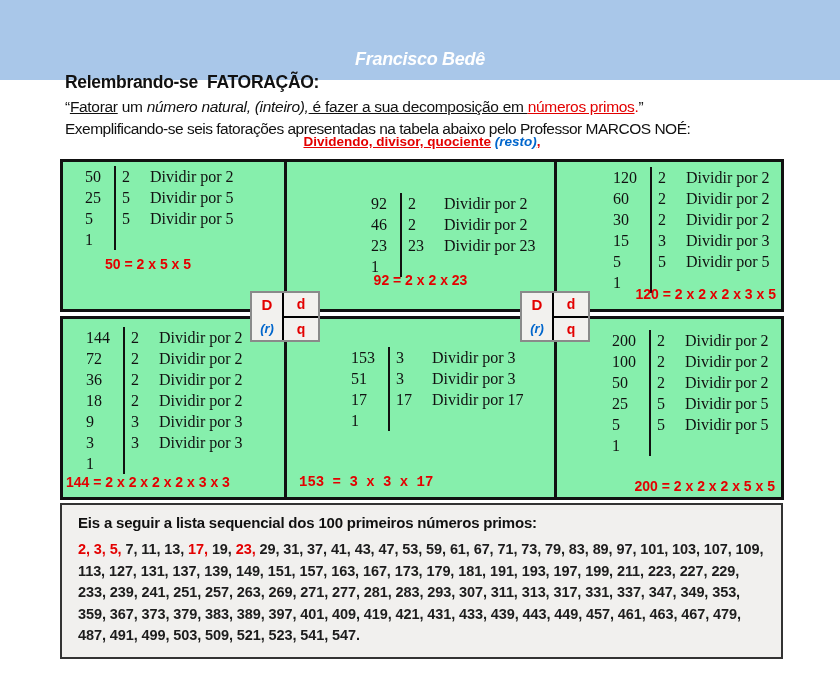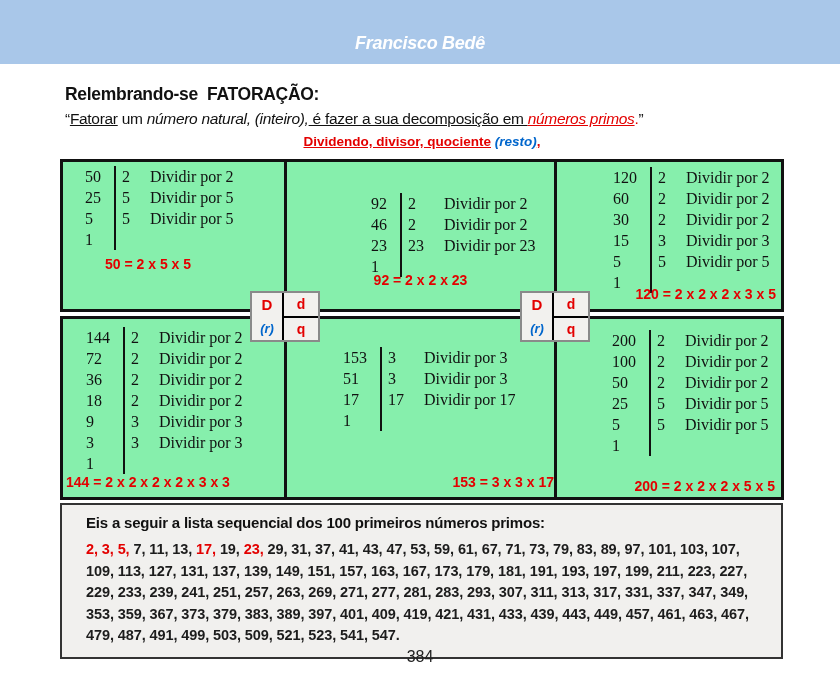--- a/index.html
+++ b/index.html
@@ -2,36 +2,36 @@
 <html style="--red: #e30000; --blue: #0066cc; --header-bg: #a9c7e9;"><head>
 <meta charset="utf-8">
 <style>
   html,body { margin:0; padding:0; background:#ffffff; }
   .page {
     position:relative; width:840px; height:695px; background:#ffffff;
     font-family:"Liberation Sans", sans-serif; color:#111; overflow:hidden;
   }
   
   .header-bar {
-    position:absolute; left:0; top:0; width:840px; height:64px;
+    position:absolute; left:0; top:0; width:840px; height:80px;
     background:var(--header-bg,#a9c7e9);
     display:flex; align-items:flex-end; justify-content:center;
   }
   .header-title {
     color:#ffffff; font-weight:bold; font-style:italic; font-size:18px;
     letter-spacing:-0.3px; padding-bottom:10px;
   }
   
-  .intro { position:absolute; left:65px; top:72px; width:720px; letter-spacing:-0.3px;margin-top:12px; }
+  .intro { position:absolute; left:65px; top:72px; width:720px; letter-spacing:-0.3px; }
   .intro-title { font-size:17.5px; font-weight:bold; white-space:pre; }
   .intro-quote { font-size:15.5px; margin-top:5px; }
   .intro-quote .u { text-decoration:underline; }
   .intro-quote .it { font-style:italic; }
   .intro-quote .red-it {
-    color:var(--red,#e30000); font-style:italic; text-decoration:underline;text-align:center;
+    color:var(--red,#e30000); text-decoration:underline;text-align:center;
   }
   .intro-quote .red { color:var(--red,#e30000); }
   .intro-line3 { font-size:15.5px; margin-top:4px; letter-spacing:-0.5px; }
   .caption {
     position:absolute; left:60px; top:134px; width:724px; text-align:center;
     font-size:13.5px; font-weight:bold;
   }
   .caption .cap-red { color:var(--red,#e30000);text-decoration:underline; }
   .caption .cap-blue { color:var(--blue,#0066cc); font-style:italic; }
   
@@ -60,43 +60,43 @@
     white-space:nowrap;
   }
   .cell-50 .ladder { left:22px; top:4px; }
   .cell-50 .fresult { left:42px; top:94px; }
   .cell-92 .ladder { left:64px; top:31px;margin-left:20px; }
   .cell-92 .fresult { left:0; right:0; bottom:21px; text-align:center; }
   .cell-120 .ladder { left:56px; top:5px; }
   .cell-120 .fresult { right:5px; bottom:7px; }
   .cell-144 .ladder { left:23px; top:8px; }
   .cell-144 .fresult { left:3px; bottom:7px; }
-  .cell-153 .ladder { left:56px; top:28px; }
-  .cell-153 .fresult { left:12px; right:0; bottom:7px; text-align:right; }
+  .cell-153 .ladder { left:64px; top:28px; }
+  .cell-153 .fresult { left:12px; right:0; bottom:7px; text-align:left;font-family:Liberation Mono, monospace; }
   .cell-200 .ladder { left:55px; top:11px; }
   .cell-200 .fresult { right:6px; bottom:3px; }
   
   .dbox {
     position:absolute; width:70px; height:51px; box-sizing:border-box;
     background:#f2f1ee; border:2px solid #8a8a8a; display:flex;
     font-weight:bold;
   }
   .dbox-1 { left:250px; top:291px; }
   .dbox-2 { left:520px; top:291px; }
   .dbox .col-left { width:30px; display:flex; flex-direction:column; }
   .dbox .col-right { flex:1; border-left:2px solid #000; display:flex; flex-direction:column; }
   .dbox .half { flex:1; display:flex; align-items:center; justify-content:center; }
   .dbox .col-right .half-top { border-bottom:2px solid #000; }
   .dbox .lg-D { color:var(--red,#e30000); font-size:15px; }
   .dbox .lg-d, .dbox .lg-q { color:var(--red,#e30000); font-size:14px; }
   .dbox .lg-r { color:var(--blue,#0066cc); font-style:italic; font-size:13px; }
   
   .primes-box {
     position:absolute; left:60px; top:503px; width:723px; box-sizing:border-box;
-    border:2px solid #333; background:#f1f0ee; padding:9px 12px 10px 24px;
+    border:2px solid #333; background:#f1f0ee; padding:9px 12px 10px 16px;
   }
   .primes-title { font-size:15px; font-weight:bold; letter-spacing:-0.2px; }
   .primes-list {
     margin-top:8px; font-size:14.5px; font-weight:bold; line-height:21.5px;
     color:#1c1c1c; letter-spacing:-0.1px;
   }
   .primes-list .red { color:var(--red,#e30000); }
   
   .page-number {
     position:absolute; left:0; right:0; top:648px; text-align:center;
@@ -108,20 +108,21 @@
 
 <div class="page">
 
   <div class="header-bar">
     <span class="header-title">Francisco Bedê</span>
   </div>
 
   <div class="intro">
     <div class="intro-title">Relembrando-se  FATORAÇÃO:</div>
     <div class="intro-quote"><span>“</span><span class="u">Fatorar</span><span> um </span><span class="it">número natural, (inteiro),</span><span class="u"> é fazer a sua decomposição em </span><span class="red-it">números primos</span><span class="red">.</span><span>”</span></div>
+    <div class="intro-line3">Exemplificando-se seis fatorações apresentadas na tabela abaixo pelo Professor MARCOS NOÉ:</div>
   </div>
 
   <div class="caption"><span class="cap-red">Dividendo, divisor, quociente</span><span class="cap-blue"> (resto)</span><span class="cap-red">,</span></div>
 
   <div class="ftable">
     <div class="frow frow-1">
       <div class="fcell fc-a cell-50">
         <div class="ladder">
             <div class="lrow">
               <span class="dividend">50</span>
@@ -331,15 +332,14 @@
       <div class="half half-top lg-d">d</div>
       <div class="half lg-q">q</div>
     </div>
   </div>
 
   <div class="primes-box">
     <div class="primes-title">Eis a seguir a lista sequencial dos 100 primeiros números primos:</div>
     <div class="primes-list"><span class="red">2, </span><span class="red">3, </span><span class="red">5, </span><span>7, </span><span>11, </span><span>13, </span><span class="red">17, </span><span>19, </span><span class="red">23, </span><span>29, </span><span>31, </span><span>37, </span><span>41, </span><span>43, </span><span>47, </span><span>53, </span><span>59, </span><span>61, </span><span>67, </span><span>71, </span><span>73, </span><span>79, </span><span>83, </span><span>89, </span><span>97, </span><span>101, </span><span>103, </span><span>107, </span><span>109, </span><span>113, </span><span>127, </span><span>131, </span><span>137, </span><span>139, </span><span>149, </span><span>151, </span><span>157, </span><span>163, </span><span>167, </span><span>173, </span><span>179, </span><span>181, </span><span>191, </span><span>193, </span><span>197, </span><span>199, </span><span>211, </span><span>223, </span><span>227, </span><span>229, </span><span>233, </span><span>239, </span><span>241, </span><span>251, </span><span>257, </span><span>263, </span><span>269, </span><span>271, </span><span>277, </span><span>281, </span><span>283, </span><span>293, </span><span>307, </span><span>311, </span><span>313, </span><span>317, </span><span>331, </span><span>337, </span><span>347, </span><span>349, </span><span>353, </span><span>359, </span><span>367, </span><span>373, </span><span>379, </span><span>383, </span><span>389, </span><span>397, </span><span>401, </span><span>409, </span><span>419, </span><span>421, </span><span>431, </span><span>433, </span><span>439, </span><span>443, </span><span>449, </span><span>457, </span><span>461, </span><span>463, </span><span>467, </span><span>479, </span><span>487, </span><span>491, </span><span>499, </span><span>503, </span><span>509, </span><span>521, </span><span>523, </span><span>541, </span><span>547.</span></div>
   </div>
 
-  <div class="page-number">384</div>
 
 </div>
 
 </body></html>

